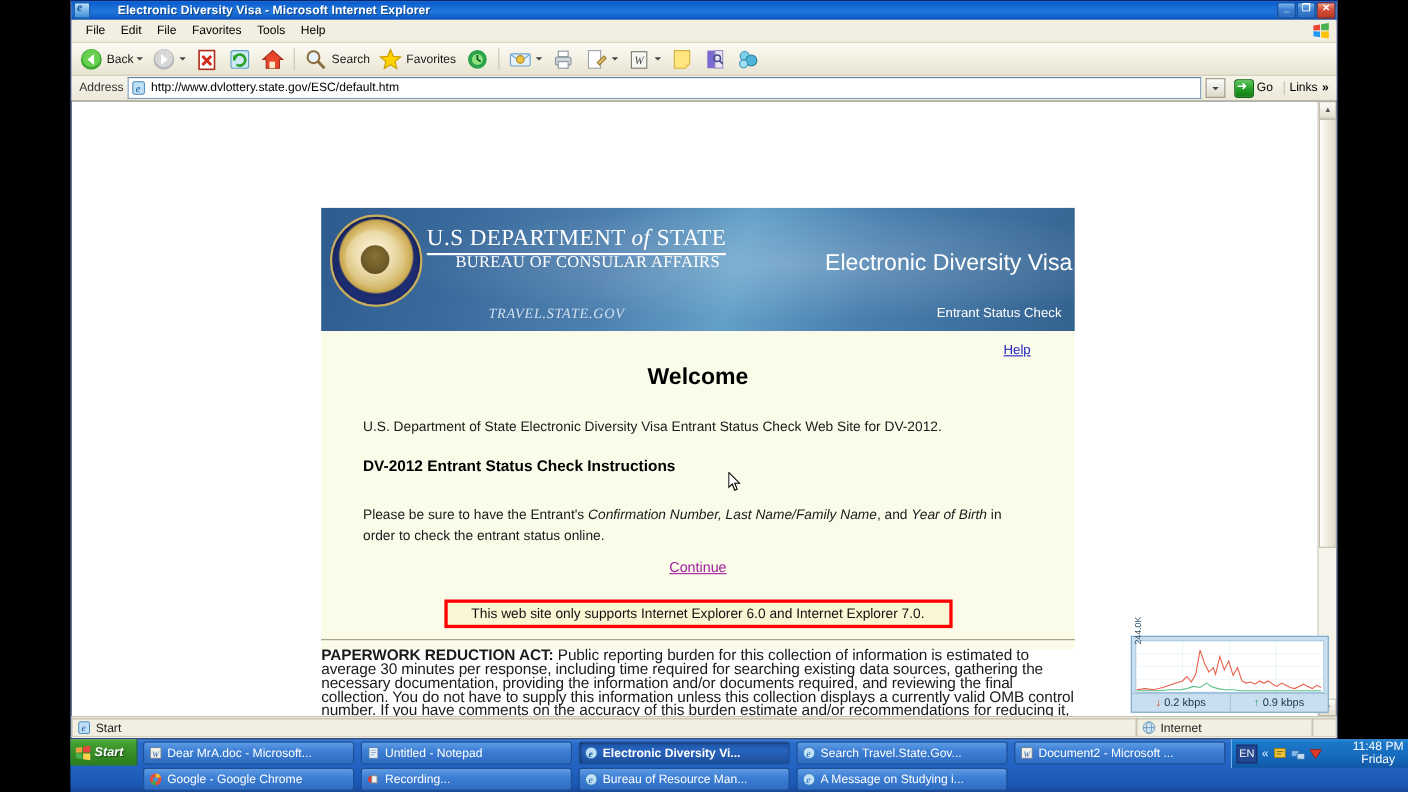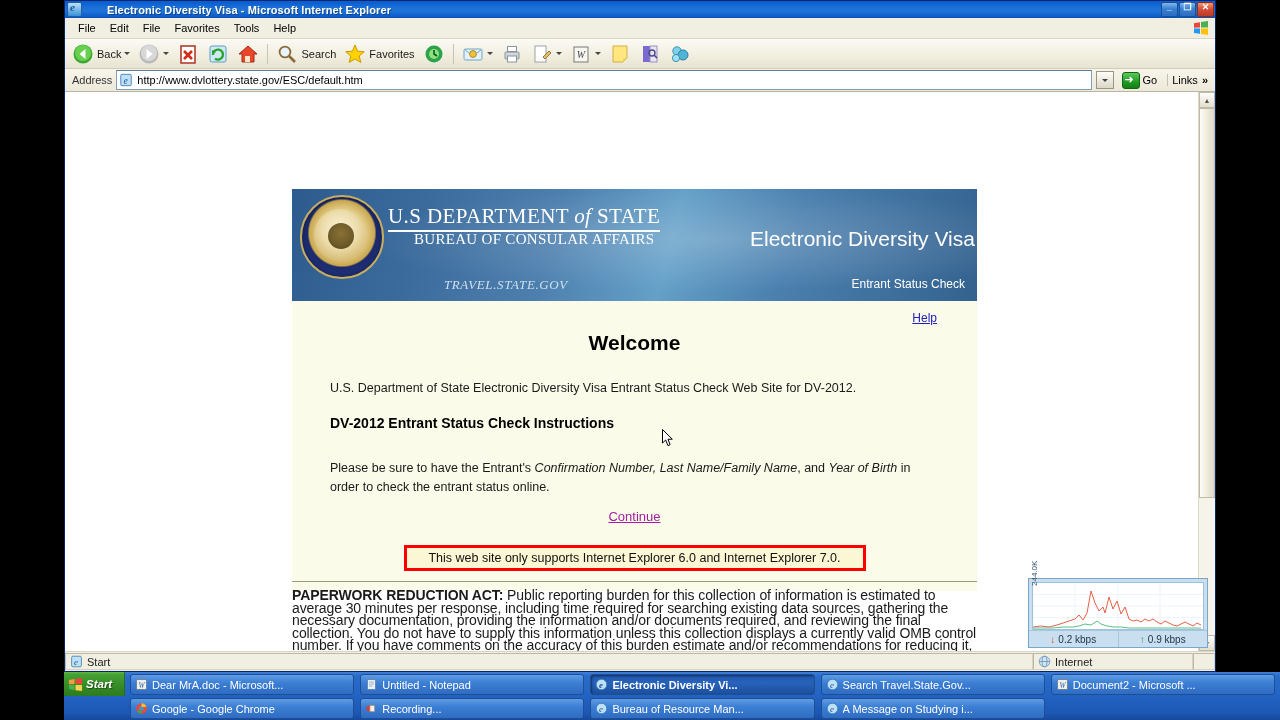--- a/index.html
+++ b/index.html
@@ -708,15 +708,36 @@
       </div>
       <div class="task">
         <svg width="13" height="13" viewBox="0 0 16 16">
             <circle cx="8" cy="8" r="6.5" fill="#bfe0f6" stroke="#2f78b5"></circle>
             <text x="5" y="12" font-size="11" fill="#1456a0" font-family="Liberation Serif, serif" font-style="italic">e</text>
           </svg>
         <span class="tlabel">A Message on Studying i...</span>
       </div>
     </div>
 
+    <div class="tray">
+      <div class="lang-badge">EN</div>
+      <span class="tray-chev">«</span>
+      <div class="tray-icons">
+        <svg width="14" height="14" viewBox="0 0 16 16">
+            <rect x="2" y="3" width="11" height="9" fill="#f5c842" stroke="#a8860c"></rect>
+            <path d="M4 6 H11 M4 8.5 H9" stroke="#7a6209"></path>
+          </svg>
+        <svg width="14" height="14" viewBox="0 0 16 16">
+            <rect x="1" y="5" width="8" height="6" rx="1" fill="#7fb8e8" stroke="#2f6aa8"></rect>
+            <rect x="7" y="8" width="8" height="6" rx="1" fill="#bcd9f2" stroke="#2f6aa8"></rect>
+          </svg>
+        <svg width="14" height="14" viewBox="0 0 16 16">
+            <path d="M2 4 H14 L8 13 Z" fill="#e03a2a" stroke="#9a2114"></path>
+          </svg>
+      </div>
+      <div class="clock">
+        <div>11:48 PM</div>
+        <div>Friday</div>
+      </div>
+    </div>
   </div>
 
 </div>
 
 </body></html>

